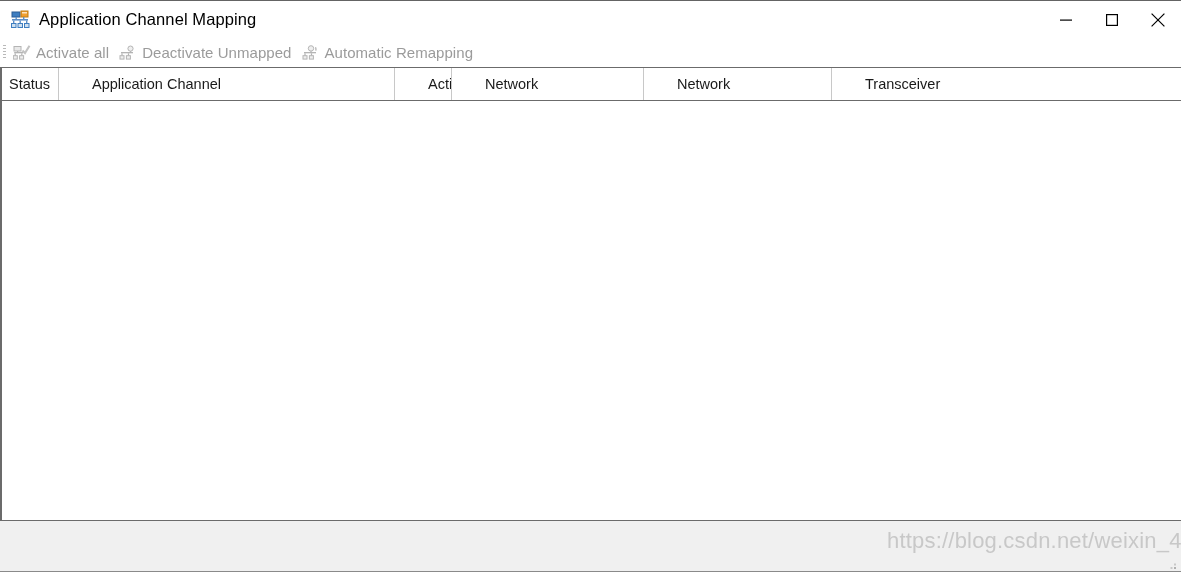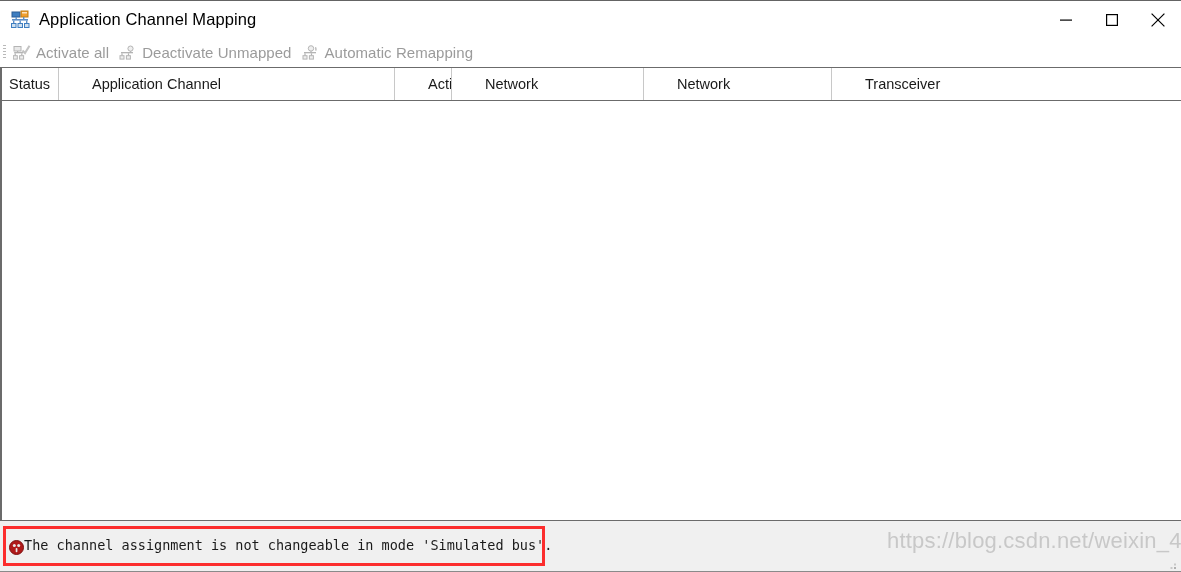--- a/index.html
+++ b/index.html
@@ -328,31 +328,20 @@
       </div>
       <div class="th divided" id="col5" style="left: 829px; width: 352px;">
         <span class="th-text">Transceiver</span>
       </div>
     </div>
     <div class="table-body"></div>
   </div>
 
   <div class="footer">
 
-    <div class="errbox">
-      <span class="err-icon">
-        <svg width="15" height="15" viewBox="0 0 15 15">
-          <circle cx="7.5" cy="7.5" r="7" fill="#b01a1a" stroke="#7d1010" stroke-width="1"></circle>
-          <circle cx="5.3" cy="5.6" r="1.5" fill="#e8e8e8"></circle>
-          <circle cx="9.7" cy="5.6" r="1.5" fill="#e8e8e8"></circle>
-          <rect x="6.7" y="8" width="1.7" height="4.2" rx="0.8" fill="#e8e8e8"></rect>
-        </svg>
-      </span>
-      <span class="err-text">The channel assignment is not changeable in mode 'Simulated bus'.</span>
-    </div>
 
     <span class="resize-grip">
       <svg width="12" height="12" viewBox="0 0 12 12">
         <rect x="8" y="8" width="2" height="2" fill="#b0b0b0"></rect>
         <rect x="4.5" y="8" width="2" height="2" fill="#c8c8c8"></rect>
         <rect x="8" y="4.5" width="2" height="2" fill="#c8c8c8"></rect>
       </svg>
     </span>
   </div>
 

